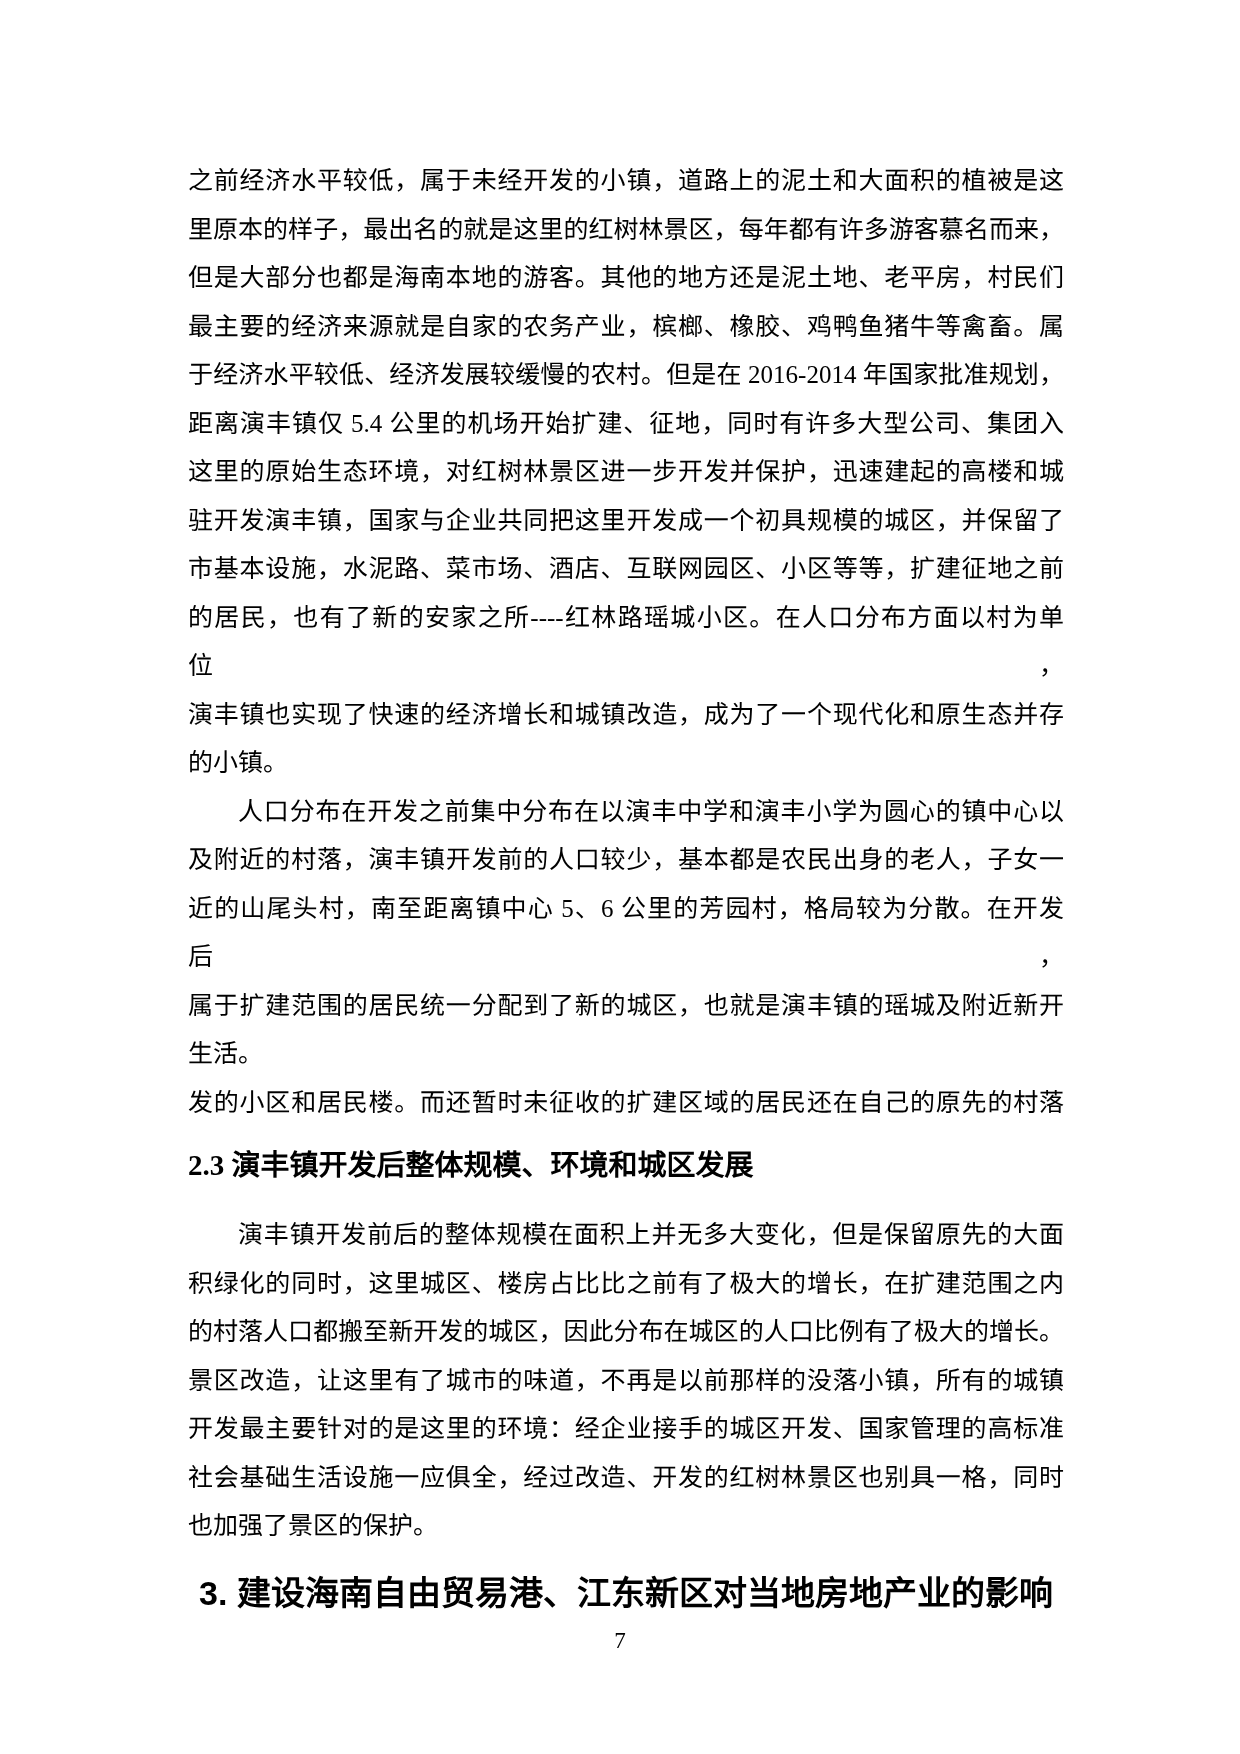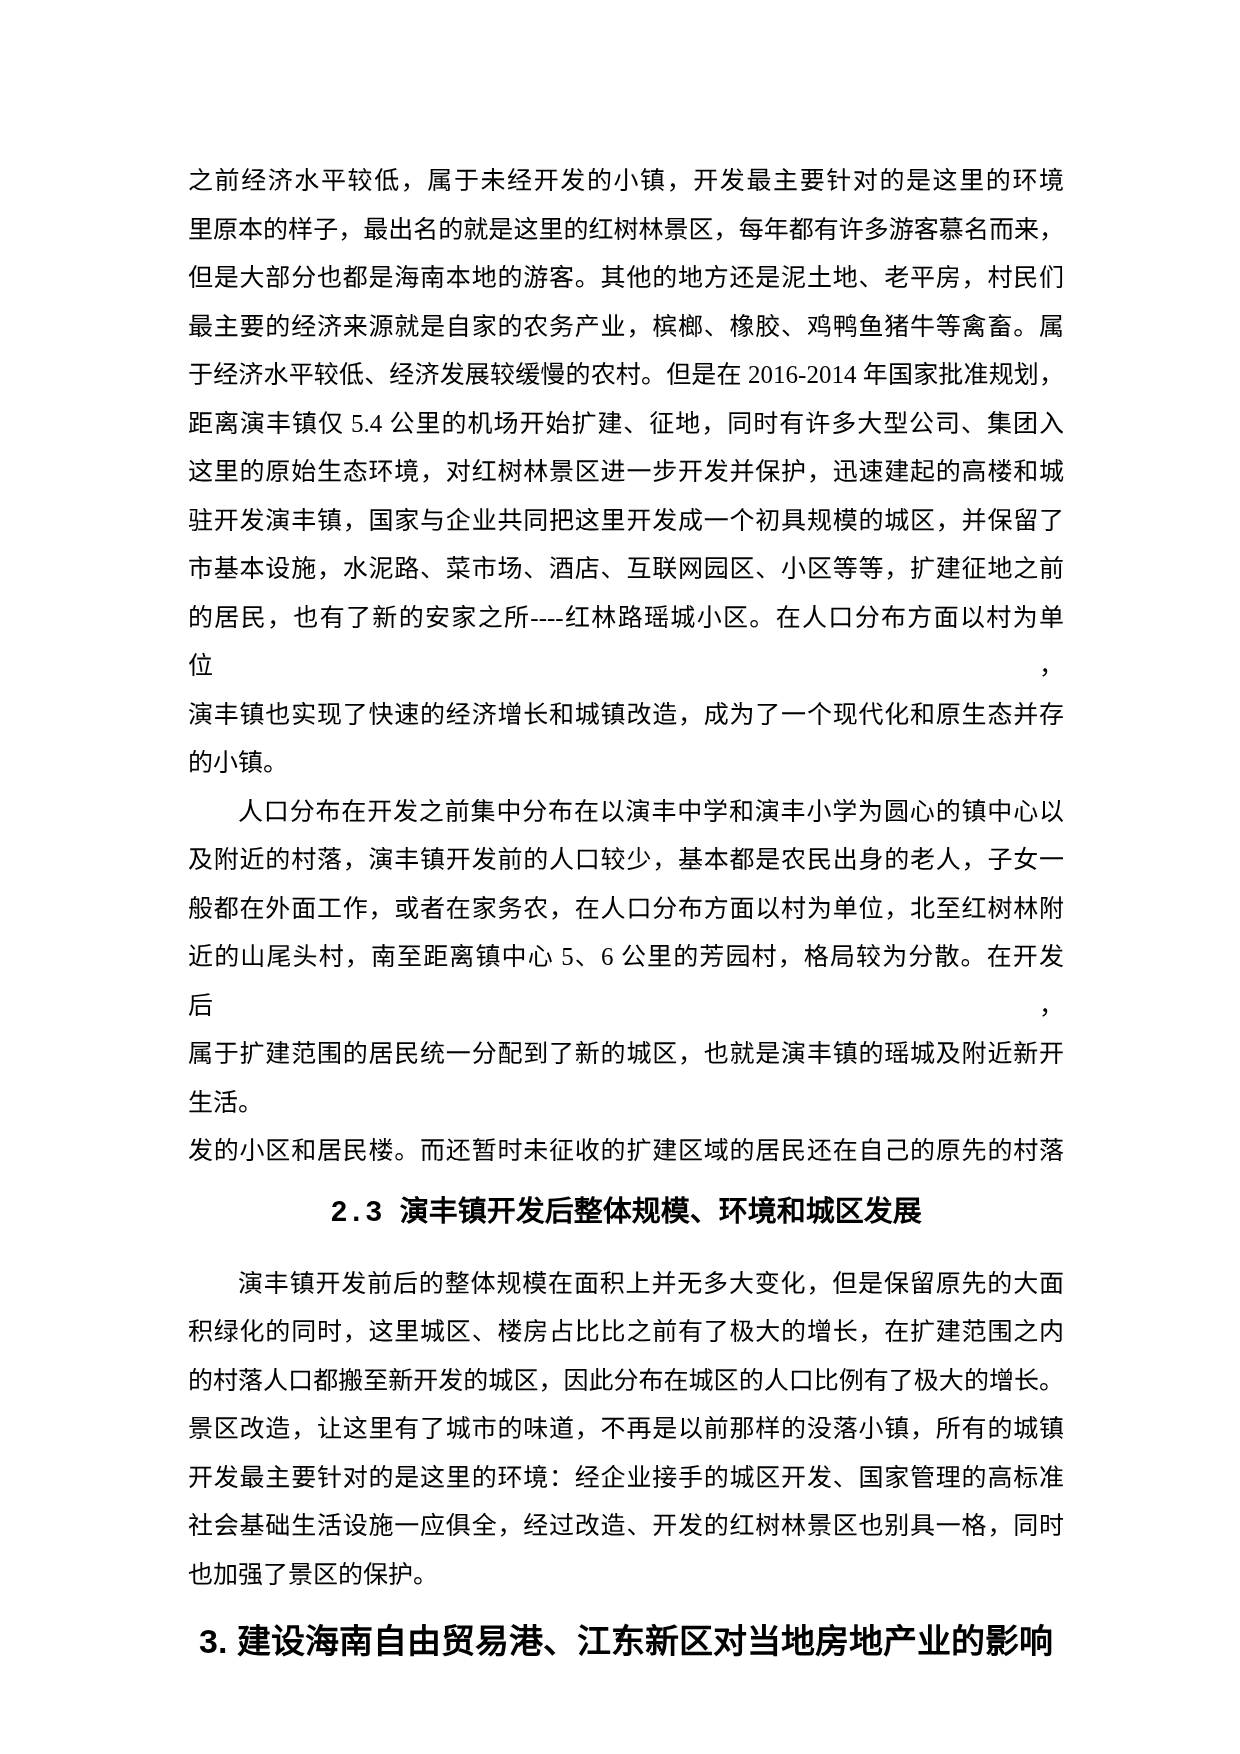--- a/index.html
+++ b/index.html
@@ -34,25 +34,25 @@
     white-space: normal;
   }
   .line.final {
     text-align-last: left;
   }
   .line.indent {
     text-indent: 50px;
   }
   .h2c {
     margin: 14px 0 22px 0;
-    font-family: Liberation Mono, monospace;
+    font-family: Liberation Serif, serif;
     font-weight: bold;
     font-size: 29px;
     line-height: 48px;
-    text-align: center;
+    text-align: left;
   }
   .h1c {
     margin: 14px 0 0 0;
     font-family: "Liberation Sans", sans-serif;
     font-weight: bold;
     font-size: 34px;
     line-height: 56px;
     text-align: center;
   }
   .footer {
@@ -65,37 +65,36 @@
     line-height: 28px;
     font-family: "Liberation Serif", serif;
   }
 </style>
 </head>
 <body>
 
 <div class="page">
   <main class="content" id="content">
       <div class="para">
-        <div class="line">之前经济水平较低，属于未经开发的小镇，开发最主要针对的是这里的环境</div>
+        <div class="line">之前经济水平较低，属于未经开发的小镇，道路上的泥土和大面积的植被是这</div>
         <div class="line">里原本的样子，最出名的就是这里的红树林景区，每年都有许多游客慕名而来，</div>
         <div class="line">但是大部分也都是海南本地的游客。其他的地方还是泥土地、老平房，村民们</div>
         <div class="line">最主要的经济来源就是自家的农务产业，槟榔、橡胶、鸡鸭鱼猪牛等禽畜。属</div>
         <div class="line">于经济水平较低、经济发展较缓慢的农村。但是在 2016-2014 年国家批准规划，</div>
         <div class="line">距离演丰镇仅 5.4 公里的机场开始扩建、征地，同时有许多大型公司、集团入</div>
         <div class="line">这里的原始生态环境，对红树林景区进一步开发并保护，迅速建起的高楼和城</div>
         <div class="line">驻开发演丰镇，国家与企业共同把这里开发成一个初具规模的城区，并保留了</div>
         <div class="line">市基本设施，水泥路、菜市场、酒店、互联网园区、小区等等，扩建征地之前</div>
         <div class="line">的居民，也有了新的安家之所----红林路瑶城小区。在人口分布方面以村为单位，</div>
         <div class="line">演丰镇也实现了快速的经济增长和城镇改造，成为了一个现代化和原生态并存</div>
         <div class="line final">的小镇。</div>
       </div>
       <div class="para">
         <div class="line indent">人口分布在开发之前集中分布在以演丰中学和演丰小学为圆心的镇中心以</div>
         <div class="line">及附近的村落，演丰镇开发前的人口较少，基本都是农民出身的老人，子女一</div>
-        <div class="line">般都在外面工作，或者在家务农，在人口分布方面以村为单位，北至红树林附</div>
         <div class="line">近的山尾头村，南至距离镇中心 5、6 公里的芳园村，格局较为分散。在开发后，</div>
         <div class="line">属于扩建范围的居民统一分配到了新的城区，也就是演丰镇的瑶城及附近新开</div>
         <div class="line final">生活。</div>
         <div class="line">发的小区和居民楼。而还暂时未征收的扩建区域的居民还在自己的原先的村落</div>
       </div>
       <div class="h2c">2.3 演丰镇开发后整体规模、环境和城区发展</div>
       <div class="para">
         <div class="line indent">演丰镇开发前后的整体规模在面积上并无多大变化，但是保留原先的大面</div>
         <div class="line">积绿化的同时，这里城区、楼房占比比之前有了极大的增长，在扩建范围之内</div>
         <div class="line">的村落人口都搬至新开发的城区，因此分布在城区的人口比例有了极大的增长。</div>

